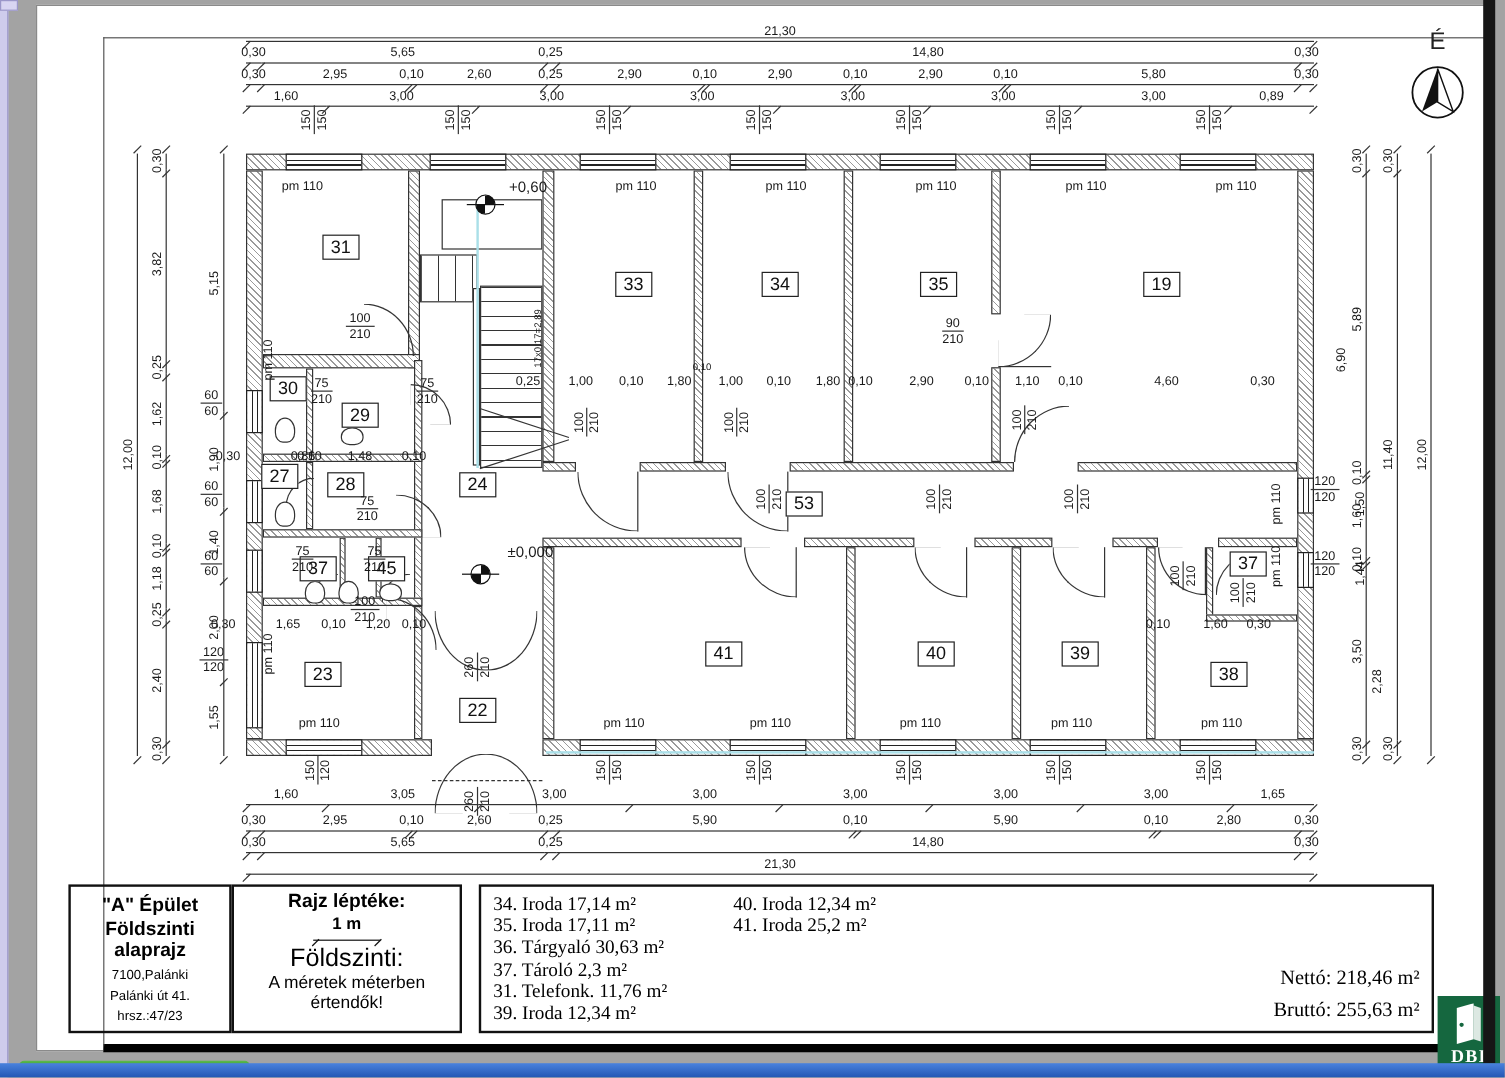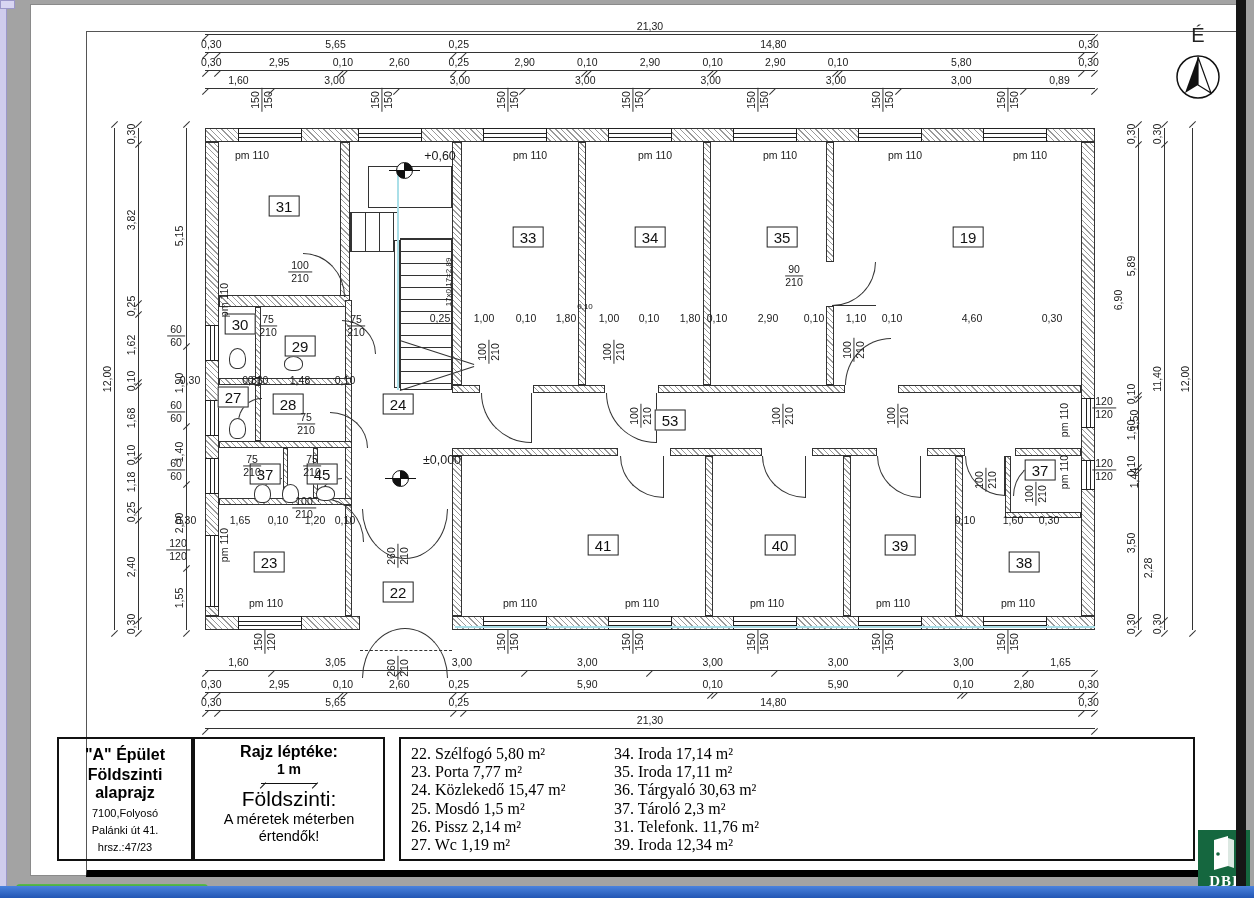--- a/index.html
+++ b/index.html
@@ -709,52 +709,52 @@
     <svg width="48" height="48" viewBox="0 0 48 48" style="margin-top:6px">
       <circle cx="24" cy="24" r="21" fill="none" stroke="#111" stroke-width="1.5"></circle>
       <polygon points="24,4 11,40 24,32" fill="#111"></polygon>
       <polygon points="24,4 37,40 24,32" fill="#fff" stroke="#111" stroke-width="1.2"></polygon>
     </svg>
   </div>
 
   <div id="title-box">
     <div class="t1">"A" Épület</div>
     <div class="t2">Földszinti alaprajz</div>
-    <div class="t3">7100,Folyosó</div>
+    <div class="t3">7100,Palánki</div>
     <div class="t3">Palánki út 41.</div>
     <div class="t3">hrsz.:47/23</div>
   </div>
 
   <div id="scale-box">
     <div class="s1">Rajz léptéke:</div>
     <div class="s2">1 m</div>
     <div id="scale-arrow"></div>
     <div class="s3">Földszinti:</div>
     <div class="s4">A méretek méterben</div>
     <div class="s4">értendők!</div>
   </div>
 
   <div id="legend-box">
     <div class="legend-row">
-      <div id="lg1" class="legend-col">
-          <div class="legend-item">22. Szélfogó 5,80 m²</div>
-          <div class="legend-item">23. Porta 7,77 m²</div>
-          <div class="legend-item">24. Közlekedő 15,47 m²</div>
-          <div class="legend-item">25. Mosdó 1,5 m²</div>
-          <div class="legend-item">26. Pissz 2,14 m²</div>
-          <div class="legend-item">27. Wc 1,19 m²</div>
-        </div>
       <div id="lg3" class="legend-col">
           <div class="legend-item">34. Iroda 17,14 m²</div>
           <div class="legend-item">35. Iroda 17,11 m²</div>
           <div class="legend-item">36. Tárgyaló 30,63 m²</div>
           <div class="legend-item">37. Tároló 2,3 m²</div>
           <div class="legend-item">31. Telefonk. 11,76 m²</div>
           <div class="legend-item">39. Iroda 12,34 m²</div>
         </div>
+      <div id="lg4" class="legend-col">
+          <div class="legend-item">40. Iroda 12,34 m²</div>
+          <div class="legend-item">41. Iroda 25,2 m²</div>
+        </div>
+    </div>
+    <div id="totals">
+      <div>Nettó: 218,46 m²</div>
+      <div>Bruttó: 255,63 m²</div>
     </div>
   </div>
 
   <div id="dbi">
     <svg class="door" width="24" height="36" viewBox="0 0 24 36">
       <path d="M2 34 L2 4 L16 0 L16 30 Z" fill="#fff"></path>
       <circle cx="6" cy="18" r="1.8" fill="#15673f"></circle>
       <path d="M16 2 L22 4 L22 32 L16 30 Z" fill="#fff" opacity="0.85"></path>
     </svg>
     <div class="dtxt">DBI</div>

